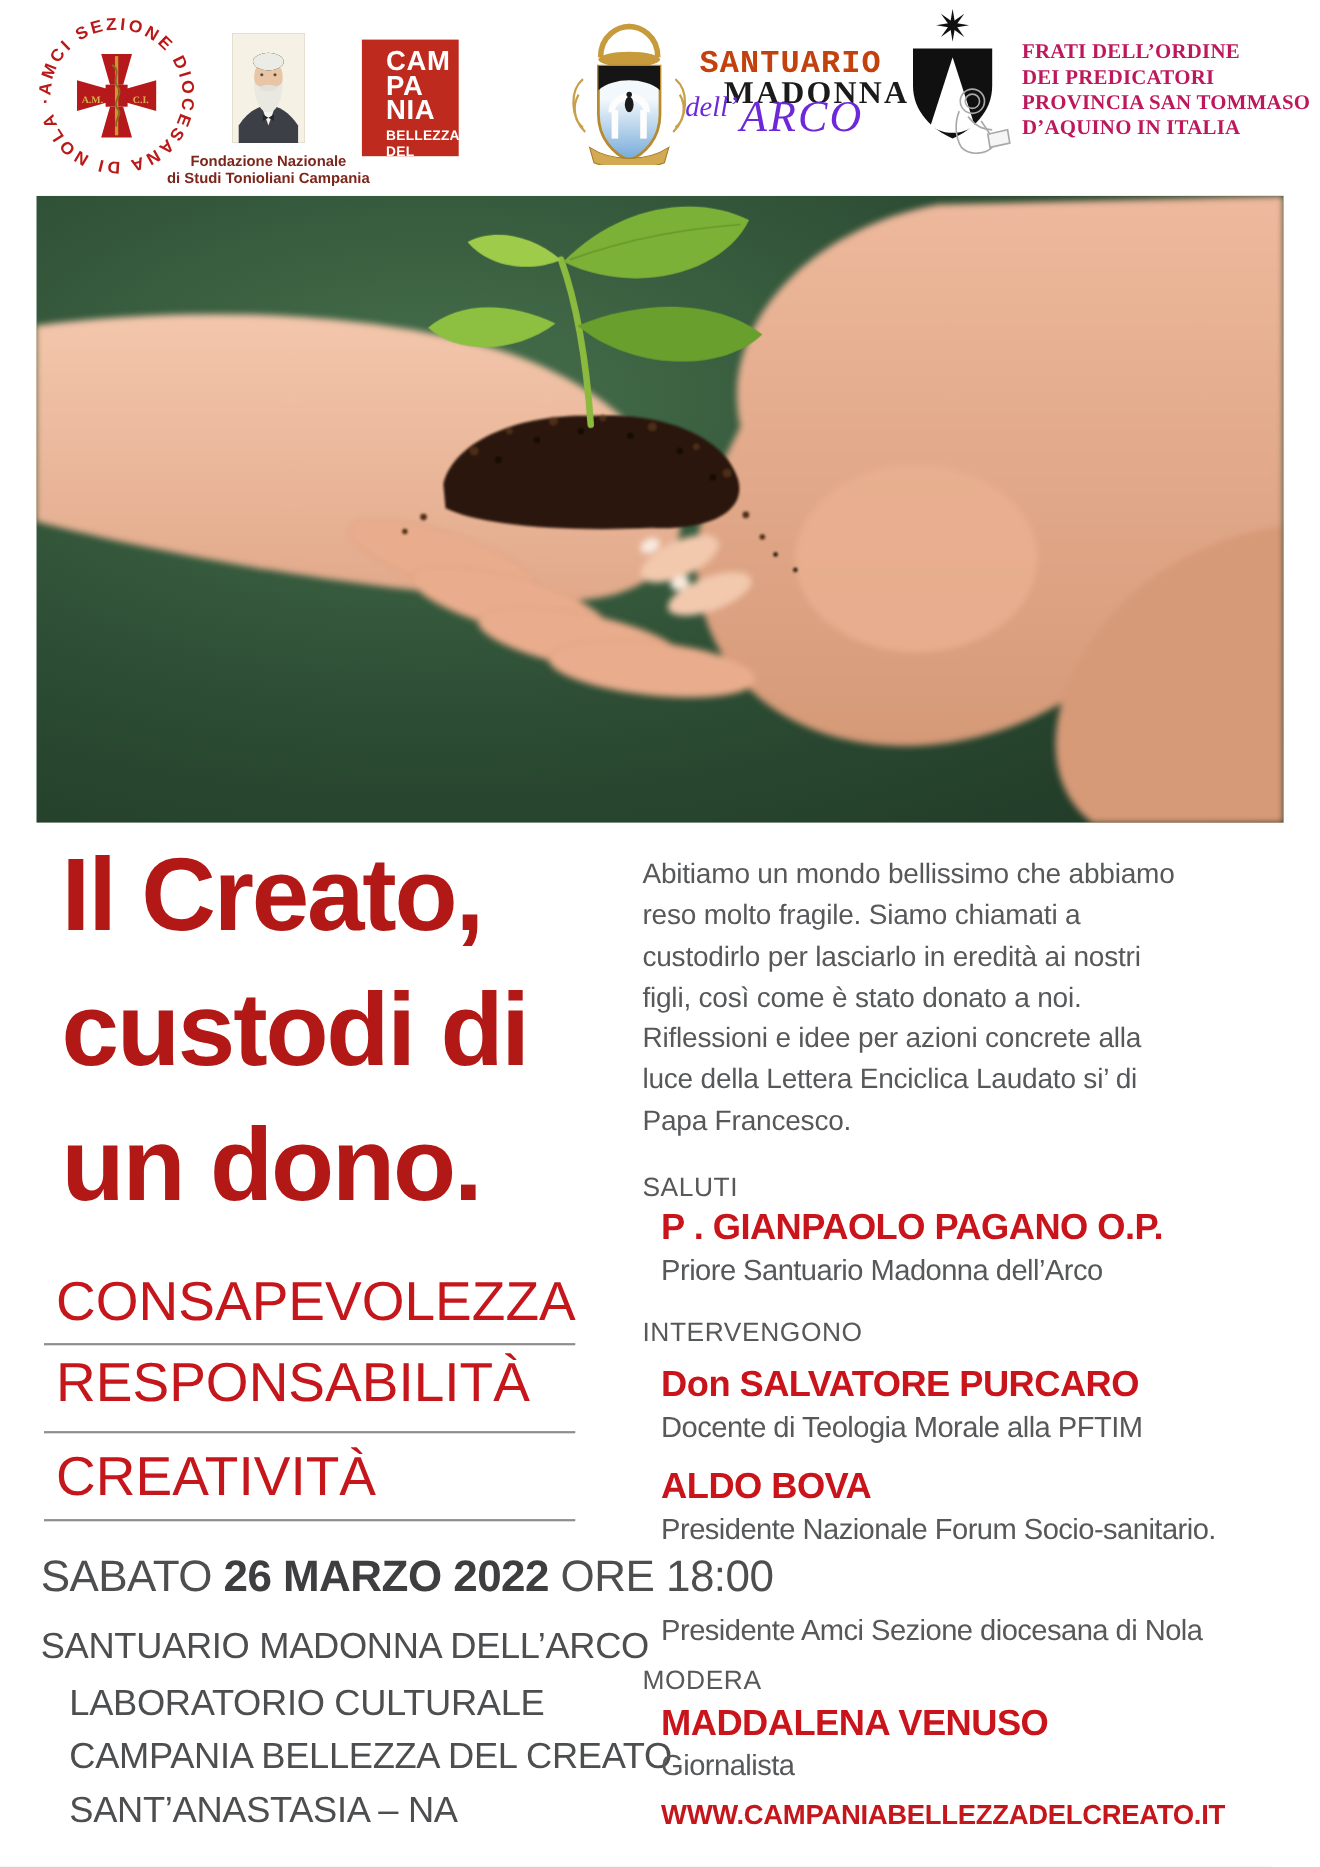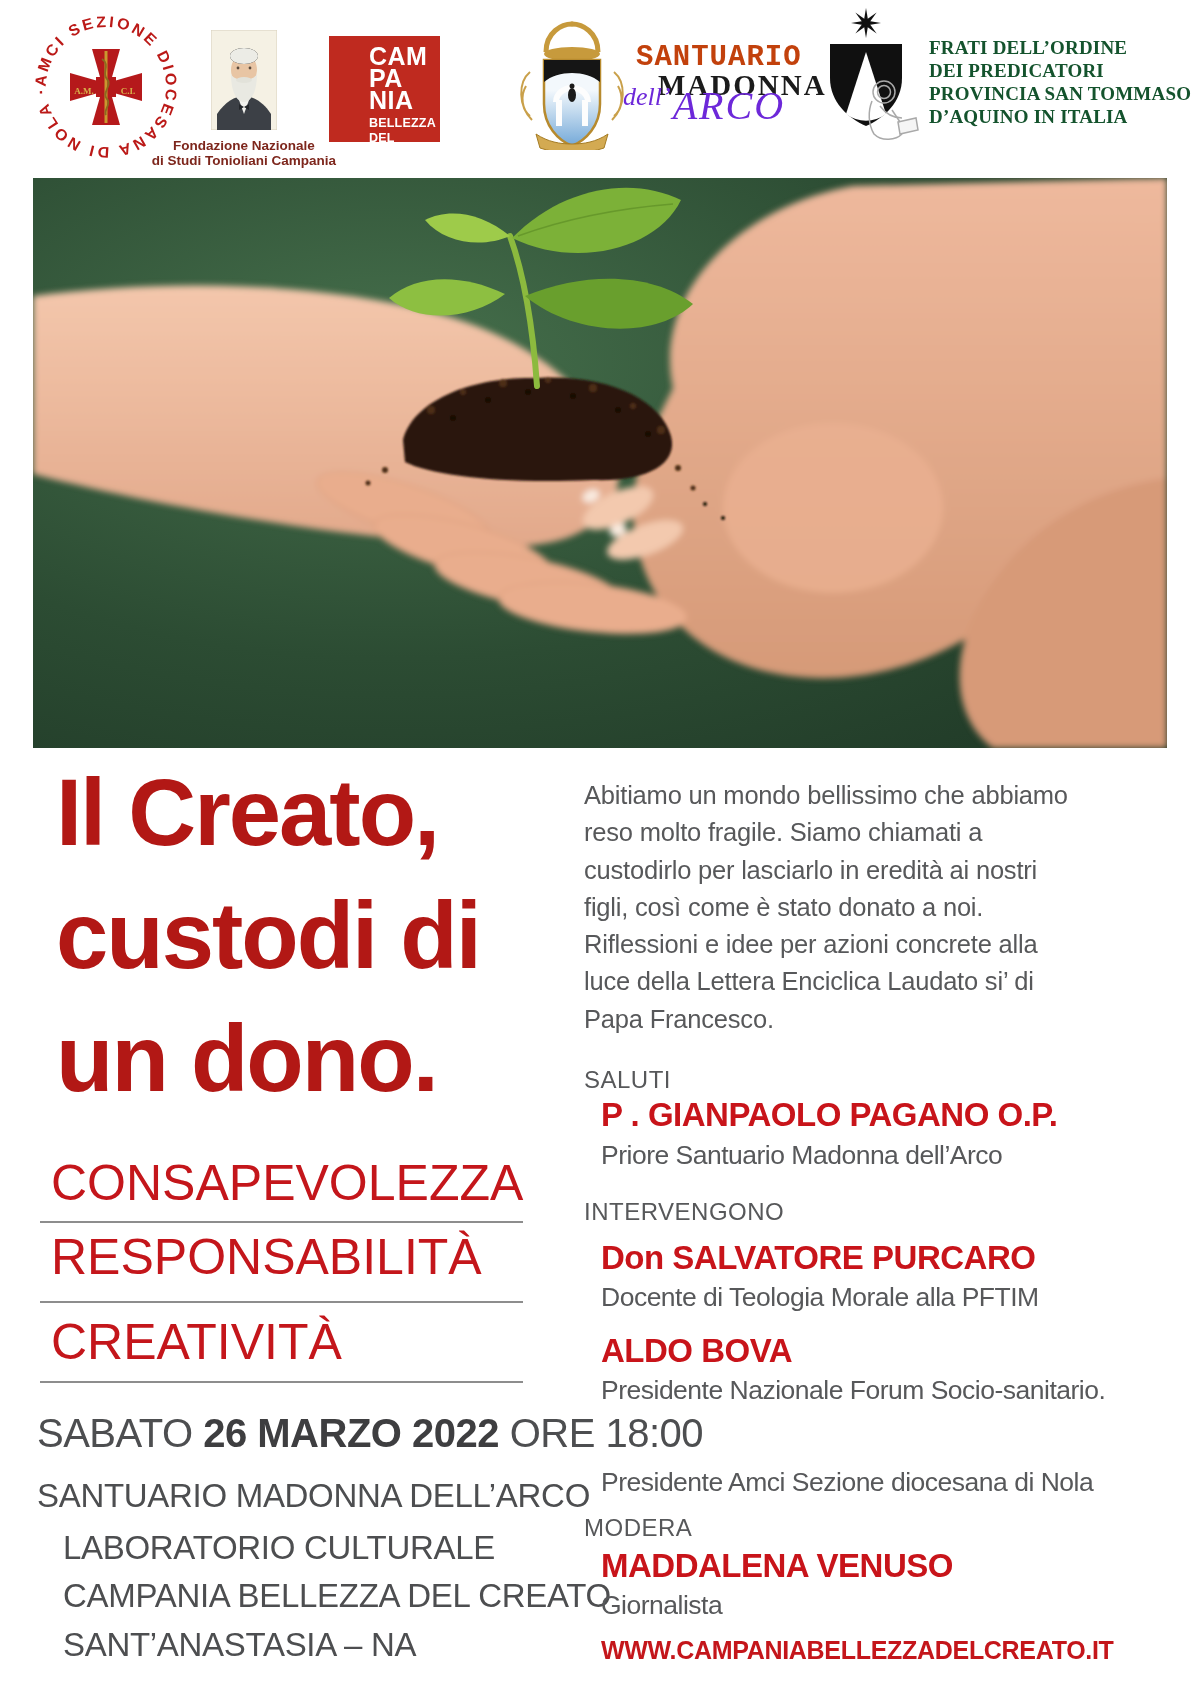--- a/index.html
+++ b/index.html
@@ -4,30 +4,30 @@
 <style>
   html,body{margin:0;padding:0;background:#e9e9e9;}
   .poster{
     position:relative;width:1200px;height:1697px;background:#ffffff;
     margin:0 auto;overflow:hidden;font-family:"Liberation Sans",sans-serif;
   }
   .abs{position:absolute;}
   
   .fond-wrap{left:136px;top:30px;width:216px;text-align:center;}
   .fond-caption{margin-top:4px;font-size:13.5px;line-height:15px;font-weight:bold;color:#7d261c;}
-  .campania-box{left:329px;top:36px;width:111px;height:106px;background:#bf2a1f;color:#fff;box-sizing:border-box;padding:9px 0 0 40px;}
+  .campania-box{left:329px;top:36px;width:88px;height:106px;background:#bf2a1f;color:#fff;box-sizing:border-box;padding:9px 0 0 22px;}
   .campania-box .big{font-size:25px;font-weight:bold;line-height:22px;letter-spacing:.5px;}
   .campania-box .small{font-size:12.5px;font-weight:bold;line-height:15px;margin-top:5px;letter-spacing:.2px;}
   .campania-box .small+.small{margin-top:0;}
   .sant-title{left:636px;top:41px;font-family:Liberation Mono, monospace;font-weight:bold;font-size:29px;color:#c2410c;letter-spacing:1px;}
   .sant-l2{left:658px;top:69px;font-family:"Liberation Serif",serif;font-weight:bold;font-size:29px;color:#1b1b1b;letter-spacing:2px;}
   .sant-l3{left:623px;top:82px;font-family:"Liberation Serif",serif;font-style:italic;color:#6d28d9;}
   .sant-l3 .dell{font-size:26px;vertical-align:14px;}
   .sant-l3 .arco{font-size:40px;letter-spacing:2px;margin-left:2px;}
-  .frati-text{left:929px;top:36px;font-family:"Liberation Serif",serif;font-weight:bold;font-size:19px;line-height:23px;color:#14532d;letter-spacing:.2px;}
+  .frati-text{left:929px;top:36px;font-family:"Liberation Serif",serif;font-weight:bold;font-size:19px;line-height:23px;color:#be185d;letter-spacing:.2px;}
   
   .title-line{left:56px;font-weight:bold;font-size:94px;line-height:1;letter-spacing:-2px;color:#b21815;}
   .t1{top:766px;} .t2{top:889px;} .t3{top:1012px;}
   .keyword{left:51px;font-size:50px;color:#c4161b;letter-spacing:0;}
   .k1{top:1154px;} .k2{top:1228px;} .k3{top:1313px;}
   .rule{left:40px;width:483px;height:2px;background:#8d8d8d;}
   .r1{top:1221px;} .r2{top:1301px;} .r3{top:1381px;}
   .date-line{left:37px;top:1411px;font-size:40px;letter-spacing:-0.5px;color:#4d4e50;white-space:nowrap;}
   .date-line b{color:#3e3e40;}
   .venue{font-size:33px;letter-spacing:-0.3px;color:#4d4e50;white-space:nowrap;}

